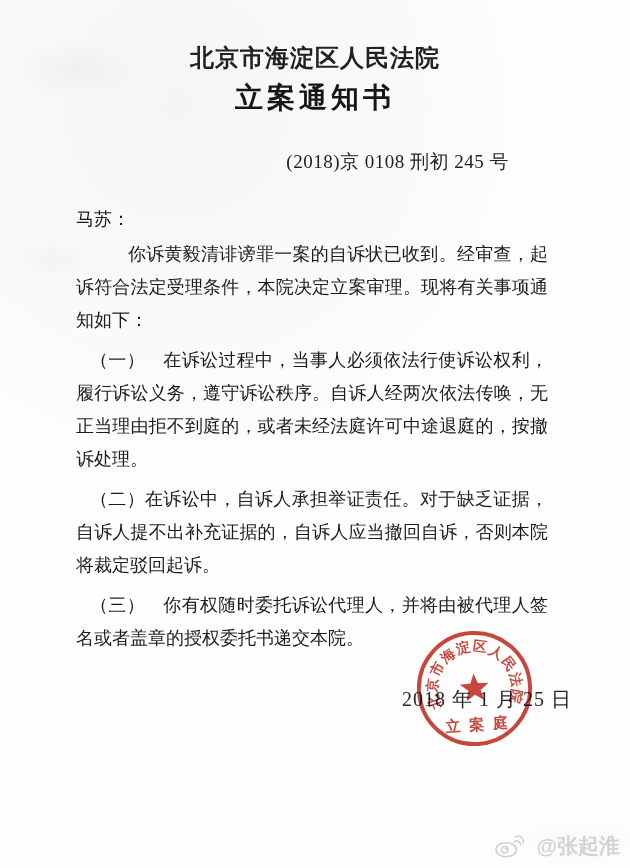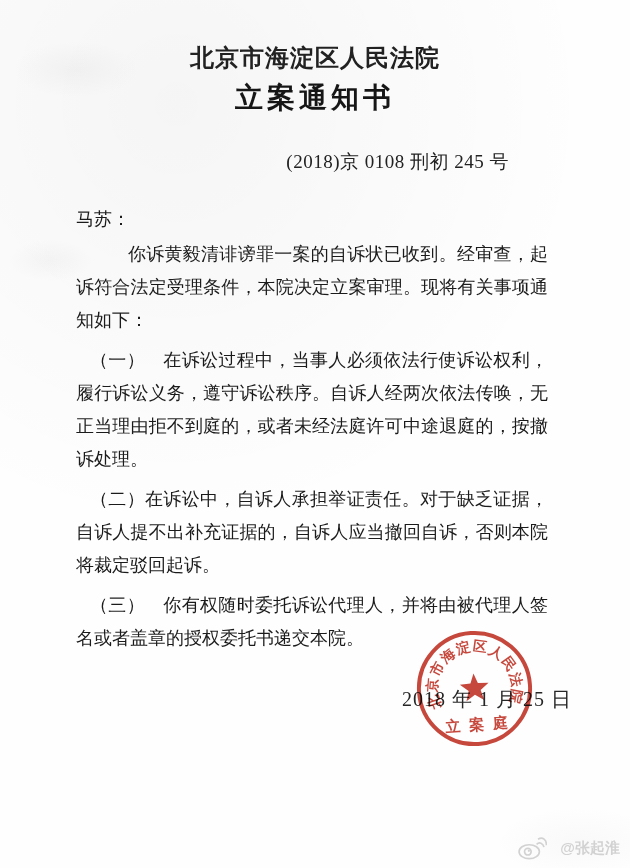--- a/index.html
+++ b/index.html
@@ -119,21 +119,21 @@
     font-family: "Liberation Serif", "DejaVu Serif", serif;
   }
   .watermark {
     position: absolute;
     right: 10px;
     bottom: 8px;
     display: flex;
     align-items: center;
     gap: 13px;
     color: var(--wm-color, #d2d2d2);
-    font-size: 15px;
+    font-size: 21px;
     font-weight: 600;
     font-family: "Liberation Sans", "DejaVu Sans", sans-serif;
     z-index: 1;
     justify-content: space-between;
   }
   .watermark svg { display: block; }
   .wm-stroke { fill: none; stroke: var(--wm-color, #d2d2d2); stroke-width: 1.8; }
   .wm-fill   { fill: var(--wm-color, #d2d2d2); }
 </style>
 </head>

